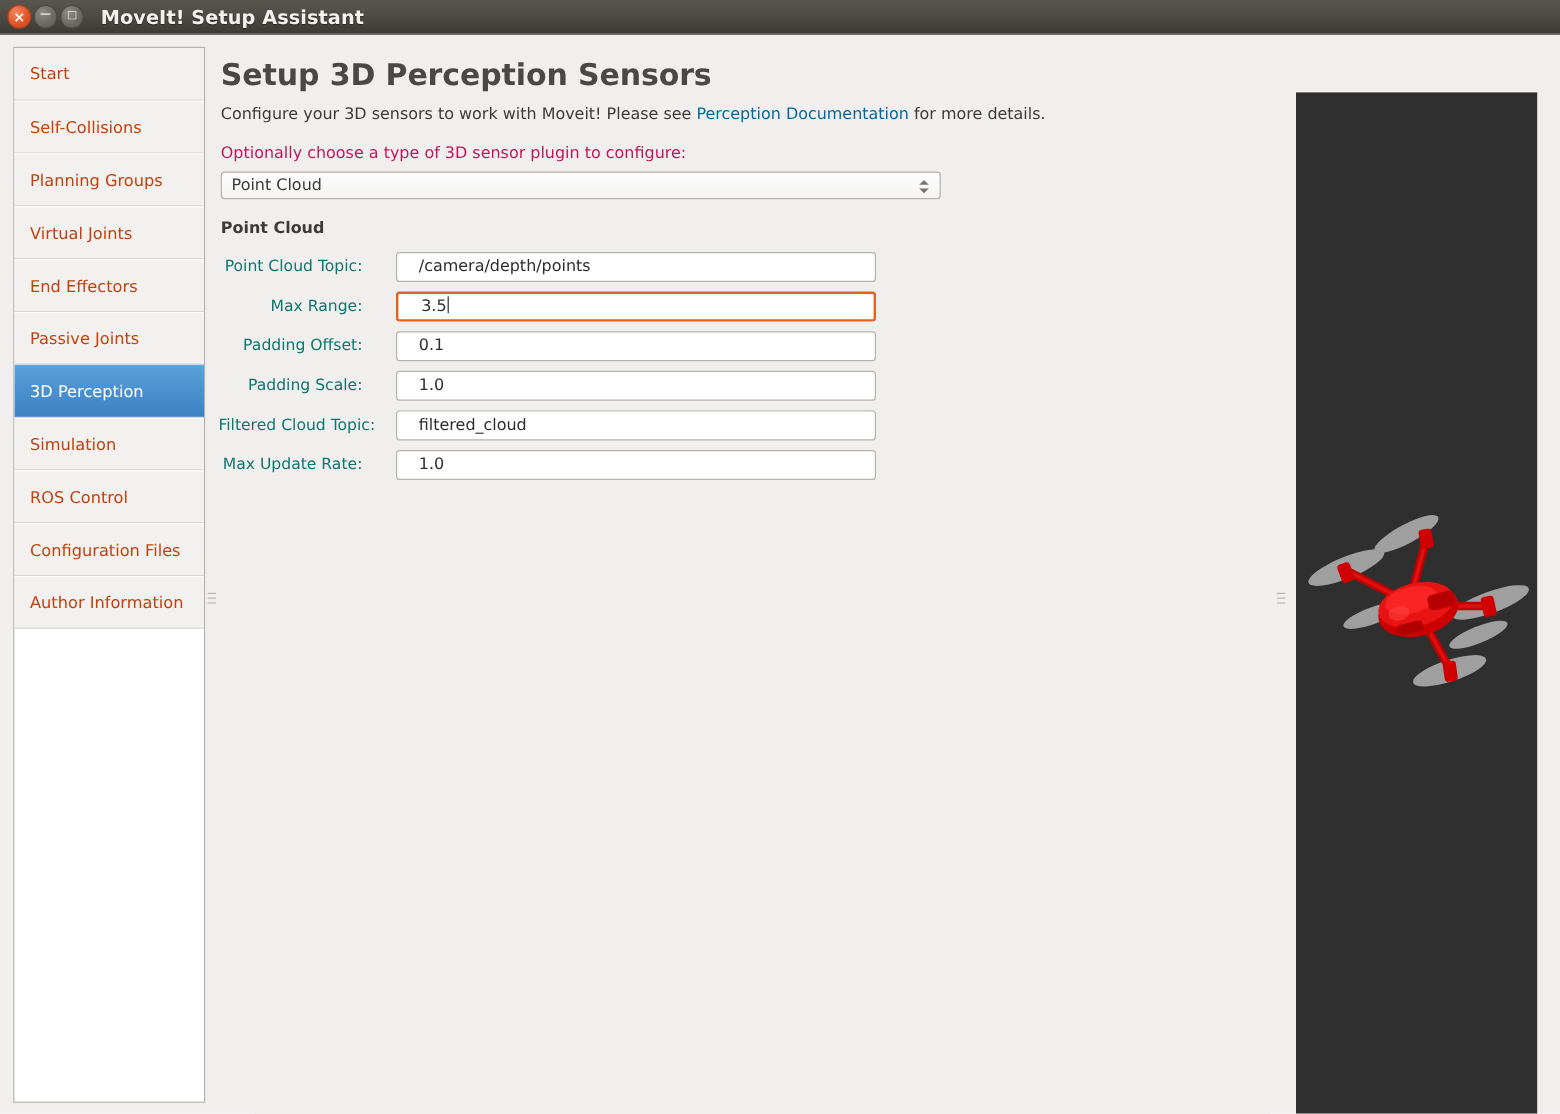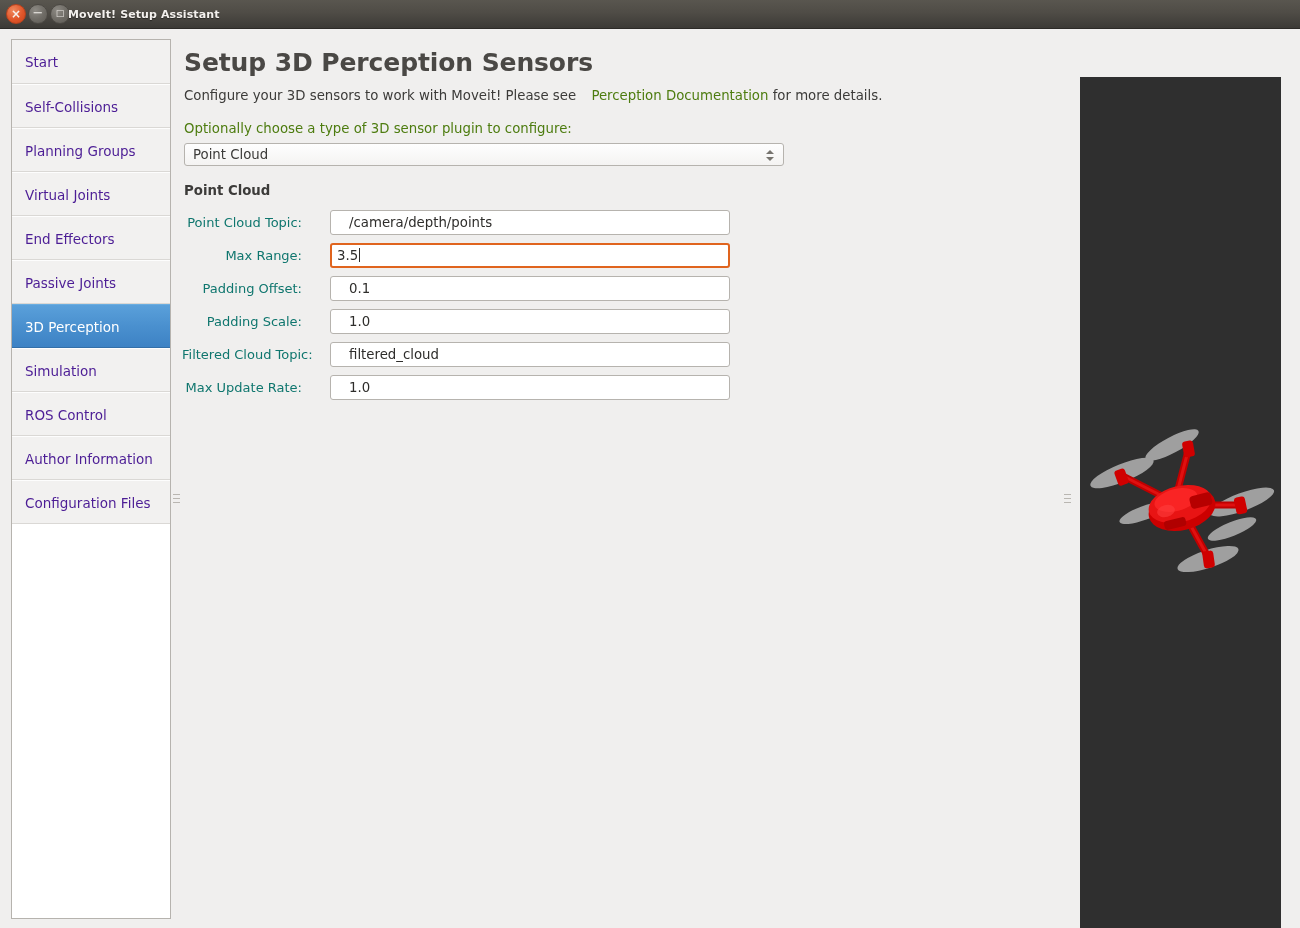--- a/index.html
+++ b/index.html
@@ -58,25 +58,25 @@
   .wbtn.min, .wbtn.max {
     background: radial-gradient(circle at 35% 30%, #8d8a84 0%, #6e6b65 55%, #5c5953 100%);
     border: 1px solid #4c4944;
     color: #e8e5e1;
   }
   .wbtn .glyph { position: relative; top: -0.5px; }
   .wbtn.min .glyph { font-size: 13px; top: -2px; }
   .wbtn.max .glyph { font-size: 9px; top: -1px; }
   .wtitle {
     position: absolute;
-    left: 68px; top: 0;
+    left: 84px; top: 0;
     height: 29px;
     line-height: 29px;
     color: #f4f1ee;
-    font-size: 11px;
+    font-size: 16px;
     font-weight: bold;
     letter-spacing: 0.1px;
     white-space: nowrap;
     text-shadow: 0 1px 1px rgba(0,0,0,0.45);
   }
 
   
   .content {
     position: absolute;
     left: 0; top: 29px;
@@ -94,21 +94,21 @@
     background: #ffffff;
     border: 1px solid #b6b3ae;
     box-sizing: border-box;
     overflow: hidden;
   }
   .nav-item {
     height: 44px;
     line-height: 44px;
     padding-left: 13px;
     font-size: 13.5px;
-    color: #4c1d95;
+    color: #c2410c;
     background: #f2f1f0;
     border-bottom: 1px solid #dad8d5;
     border-top: 1px solid #fdfdfd;
     box-sizing: border-box;
     white-space: nowrap;
     overflow: hidden;
   }
   .nav-item:first-child { border-top: none; }
   .nav-item.selected {
     background: linear-gradient(to bottom, #5aa0da 0%, #4a90cf 50%, #3d82c4 100%);
@@ -152,27 +152,26 @@
     color: #4a4845;
     margin: 9px 0 0 2px;
     letter-spacing: -0.1px;
   }
   .page-desc {
     font-size: 13.3px;
     color: #3c3b39;
     margin: 11px 0 0 2px;
   }
   .page-desc a {
-    color: #4d7c0f;
+    color: #0369a1;
     text-decoration: none;
-    margin-left: 11px;
   }
   .sub-label {
     font-size: 13.3px;
-    color: #4d7c0f;
+    color: #be185d;
     margin: 18px 0 0 2px;
   }
 
   
   .combo {
     position: relative;
     margin: 7px 0 0 2px;
     width: 600px;
     height: 23px;
     background: linear-gradient(to bottom, #fefefe 0%, #f4f3f2 100%);
@@ -243,21 +242,21 @@
     font-size: 13.3px;
     color: #2e2d2b;
     line-height: 23px;
     padding-left: 18px;
     white-space: nowrap;
     overflow: hidden;
   }
   .frow .finput.focused {
     border: 2px solid #e0641e;
     line-height: 21px;
-    padding-left: 5px;
+    padding-left: 19px;
   }
   .caret {
     display: inline-block;
     width: 1px;
     height: 14px;
     background: #2e2d2b;
     vertical-align: -2px;
     margin-left: 1px;
   }
 
@@ -297,22 +296,22 @@
     <div class="sidebar" id="sidebar">
         <div class="nav-item">Start</div>
         <div class="nav-item">Self-Collisions</div>
         <div class="nav-item">Planning Groups</div>
         <div class="nav-item">Virtual Joints</div>
         <div class="nav-item">End Effectors</div>
         <div class="nav-item">Passive Joints</div>
         <div class="nav-item selected">3D Perception</div>
         <div class="nav-item">Simulation</div>
         <div class="nav-item">ROS Control</div>
+        <div class="nav-item">Configuration Files</div>
         <div class="nav-item">Author Information</div>
-        <div class="nav-item">Configuration Files</div>
       </div>
 
     <div class="splitter splitter-left">
       <span class="grip">
           <i></i>
           <i></i>
           <i></i>
         </span>
     </div>
     <div class="splitter splitter-right">

